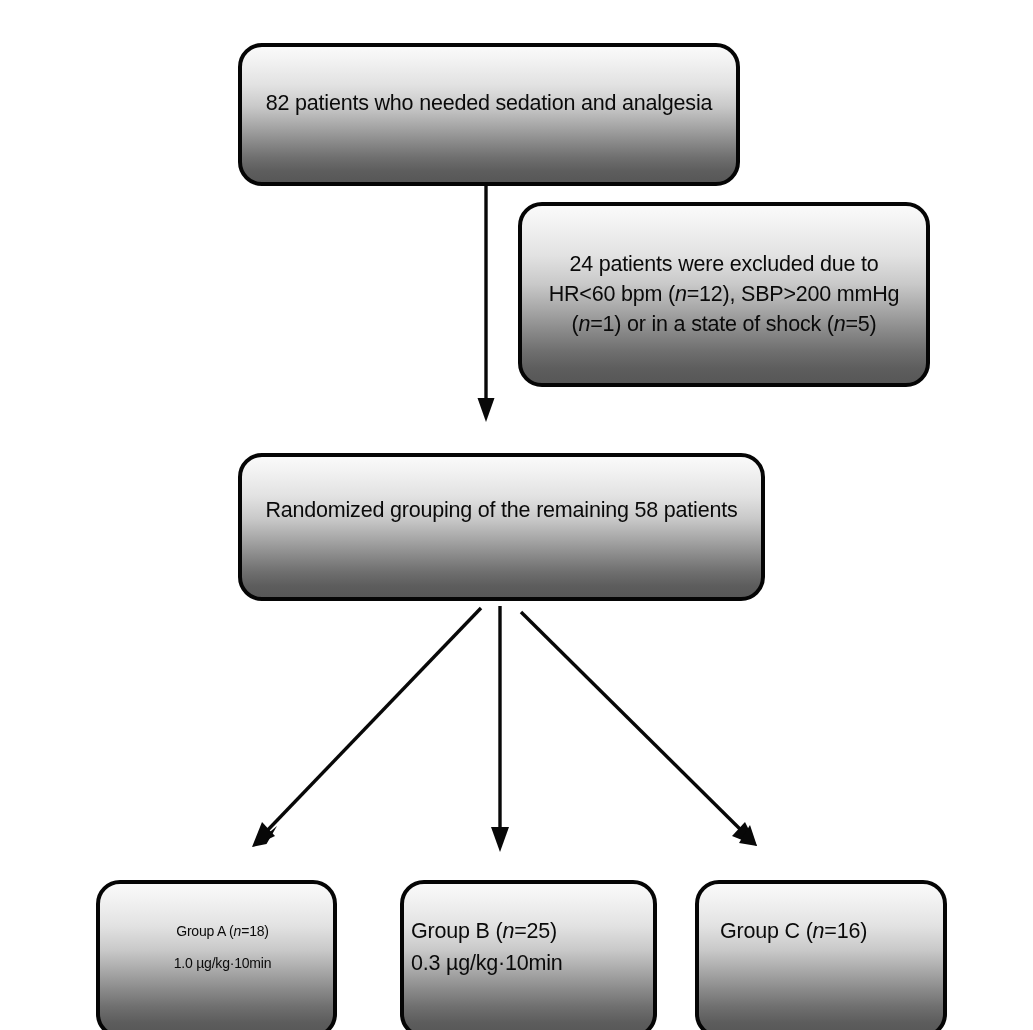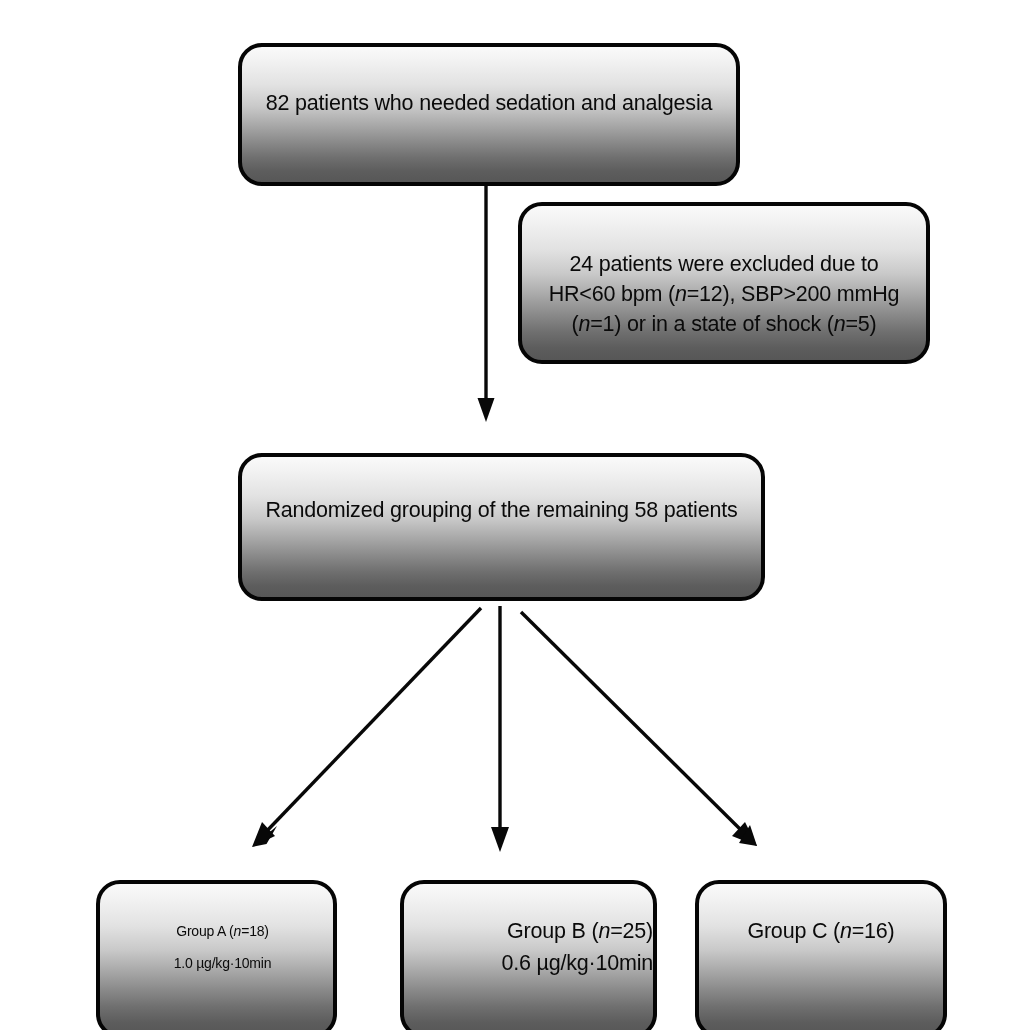--- a/index.html
+++ b/index.html
@@ -33,34 +33,34 @@
     color:#0a0a0a;
     letter-spacing:-0.2px;
   }
   .node .txt .ln{display:block;white-space:nowrap;}
   em{font-style:italic;}
 
   
   #n-total{ left:238px; top:3px;  width:502px; height:143px;margin-top:40px; }
   #n-total .txt{ top:44px; text-align:center; font-size:21.5px; }
 
-  #n-excluded{ left:518px; top:202px; width:412px; height:162px; }
+  #n-excluded{ left:518px; top:202px; width:412px; height:185px; }
   #n-excluded .txt{ top:43px; text-align:center; font-size:21.5px; line-height:30px; }
 
   #n-random{ left:238px; top:453px; width:527px; height:148px; }
   #n-random .txt{ top:41px; text-align:center; font-size:21.5px; }
 
   #n-groupA{ left:96px;  top:880px; width:241px; height:158px; }
   #n-groupA .txt{ top:31px; left:22px; right:10px; text-align:center; font-size:14px; line-height:32px; }
 
   #n-groupB{ left:400px; top:880px; width:257px; height:158px; }
-  #n-groupB .txt{ top:31px; text-align:right; font-size:21.5px; line-height:32px; }
+  #n-groupB .txt{ top:31px; text-align:left; font-size:21.5px; line-height:32px;padding-left:7px; }
 
   #n-groupC{ left:695px; top:880px; width:252px; height:158px; }
-  #n-groupC .txt{ top:31px; text-align:center; font-size:21.5px; line-height:32px; }
+  #n-groupC .txt{ top:31px; text-align:left; font-size:21.5px; line-height:32px;padding-left:21px; }
 
   svg.edges{position:absolute;left:0;top:0;width:1033px;height:1030px;overflow:visible;}
   svg.edges line{stroke:#080808;stroke-width:3.4;}
   svg.edges polygon{fill:#080808;}
 </style>
 </head>
 <body>
 
 <div id="flow">
 
@@ -112,21 +112,21 @@
   <div class="node" id="n-groupA">
     <div class="txt">
       <span class="ln"><span>Group A (</span><em>n</em><span>=18)</span></span>
       <span class="ln">1.0 µg/kg·10min</span>
     </div>
   </div>
 
   <div class="node" id="n-groupB">
     <div class="txt">
       <span class="ln"><span>Group B (</span><em>n</em><span>=25)</span></span>
-      <span class="ln">0.6 µg/kg·10min</span>
+      <span class="ln">0.3 µg/kg·10min</span>
     </div>
   </div>
 
   <div class="node" id="n-groupC">
     <div class="txt">
       <span class="ln"><span>Group C (</span><em>n</em><span>=16)</span></span>
     </div>
   </div>
 
 </div>

